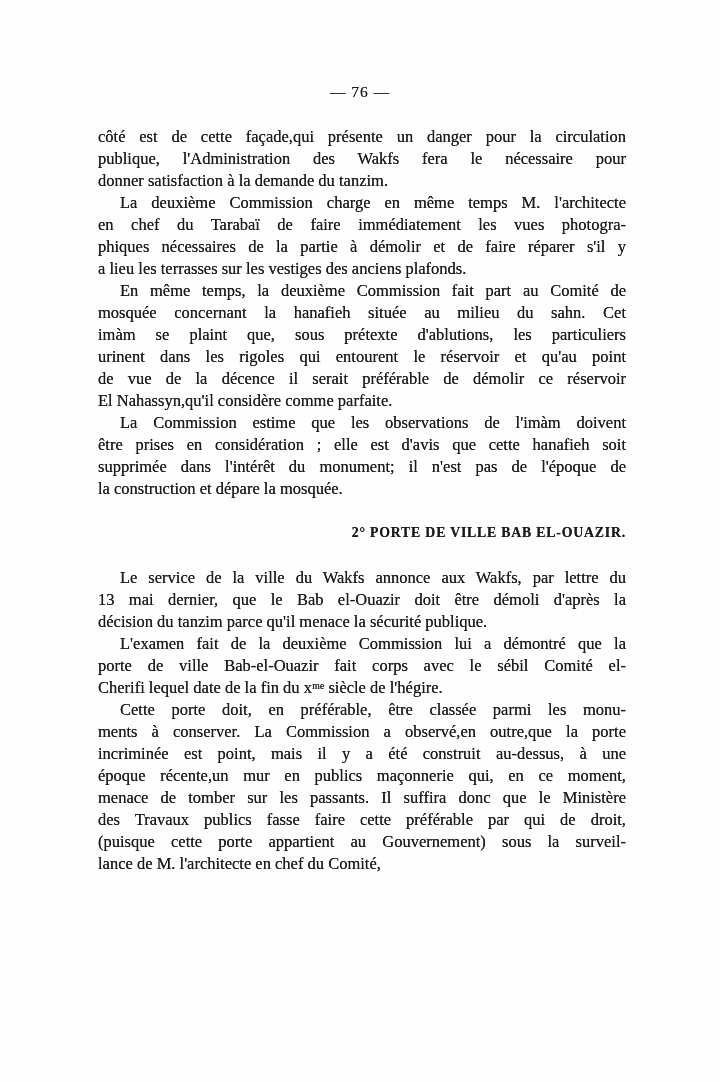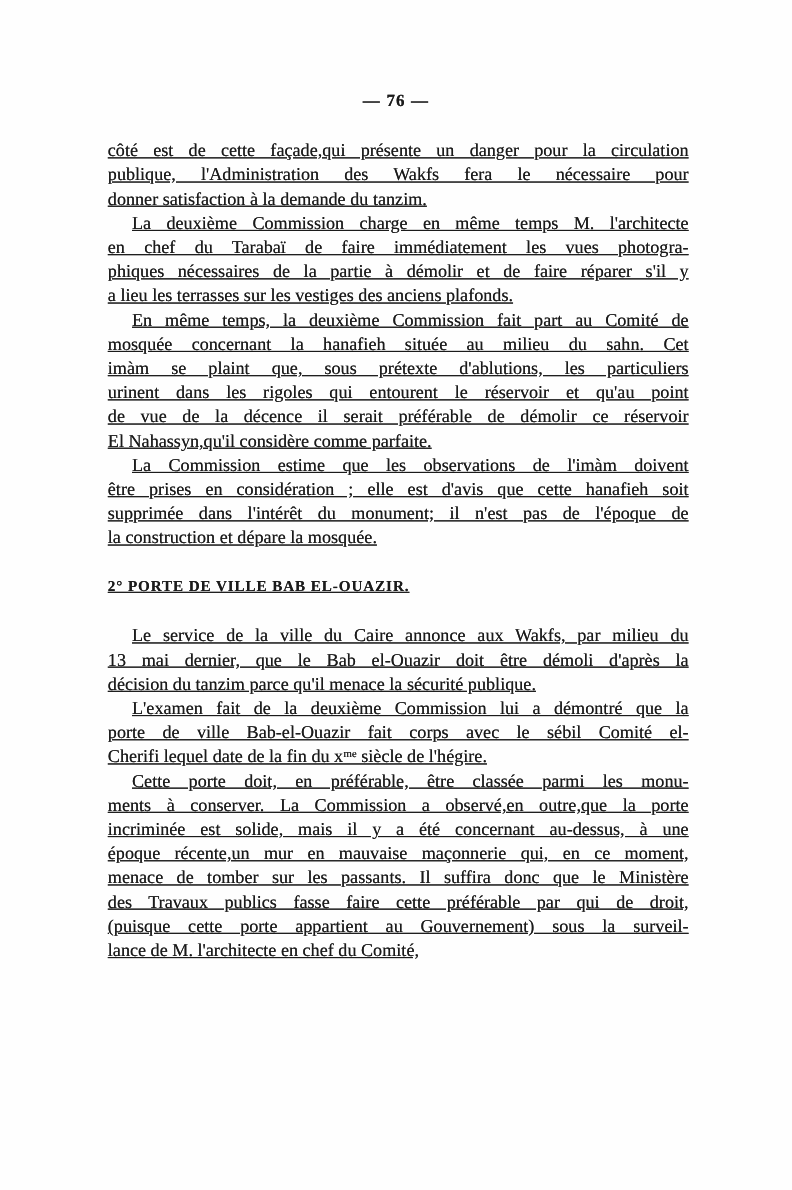--- a/index.html
+++ b/index.html
@@ -16,31 +16,30 @@
     overflow: hidden;
   }
 
   .page-number {
     position: absolute;
     top: 83px;
     left: 0;
     width: 100%;
     text-align: center;
     font-size: 15.5px;
-    font-weight: bold;
+    font-weight: normal;
     letter-spacing: 1px;
     text-shadow: 0 0 0.4px rgba(25,25,25,0.85);
   }
 
   .text-block {
     position: absolute;
     left: 98px;
     top: 126px;
     width: 528px;
-    text-decoration: underline;
   }
 
   .line {
     height: 22px;
     line-height: 22px;
     font-size: 16.5px;
     text-align: justify;
     text-align-last: justify;
     white-space: nowrap;
     text-shadow: 0 0 0.45px rgba(22,22,22,0.85);
@@ -48,21 +47,21 @@
   .line.last {
     text-align-last: left;
   }
   .line.indent {
     text-indent: 22px;
   }
 
   .section-heading {
     margin-top: 24px;
     margin-bottom: 25px;
-    text-align: left;
+    text-align: right;
     font-size: 13.8px;
     font-weight: bold;
     letter-spacing: 0.8px;
     line-height: 18px;
     text-shadow: 0 0 0.3px rgba(22,22,22,0.8);
   }
 </style>
 </head>
 <body>
 
@@ -89,33 +88,33 @@
         <div class="line last">El Nahassyn,qu'il considère comme parfaite.</div>
       </div>
       <div class="paragraph">
         <div class="line indent">La Commission estime que les observations de l'imàm doivent</div>
         <div class="line">être prises en considération ; elle est d'avis que cette hanafieh soit</div>
         <div class="line">supprimée dans l'intérêt du monument; il n'est pas de l'époque de</div>
         <div class="line last">la construction et dépare la mosquée.</div>
       </div>
       <div class="section-heading">2° PORTE DE VILLE BAB EL-OUAZIR.</div>
       <div class="paragraph">
-        <div class="line indent">Le service de la ville du Caire annonce aux Wakfs, par milieu du</div>
+        <div class="line indent">Le service de la ville du Wakfs annonce aux Wakfs, par lettre du</div>
         <div class="line">13 mai dernier, que le Bab el-Ouazir doit être démoli d'après la</div>
         <div class="line last">décision du tanzim parce qu'il menace la sécurité publique.</div>
       </div>
       <div class="paragraph">
         <div class="line indent">L'examen fait de la deuxième Commission lui a démontré que la</div>
         <div class="line">porte de ville Bab-el-Ouazir fait corps avec le sébil Comité el-</div>
         <div class="line last">Cherifi lequel date de la fin du xᵐᵉ siècle de l'hégire.</div>
       </div>
       <div class="paragraph">
         <div class="line indent">Cette porte doit, en préférable, être classée parmi les monu-</div>
         <div class="line">ments à conserver. La Commission a observé,en outre,que la porte</div>
-        <div class="line">incriminée est solide, mais il y a été concernant au-dessus, à une</div>
-        <div class="line">époque récente,un mur en mauvaise maçonnerie qui, en ce moment,</div>
+        <div class="line">incriminée est point, mais il y a été construit au-dessus, à une</div>
+        <div class="line">époque récente,un mur en publics maçonnerie qui, en ce moment,</div>
         <div class="line">menace de tomber sur les passants. Il suffira donc que le Ministère</div>
         <div class="line">des Travaux publics fasse faire cette préférable par qui de droit,</div>
         <div class="line">(puisque cette porte appartient au Gouvernement) sous la surveil-</div>
         <div class="line last">lance de M. l'architecte en chef du Comité,</div>
       </div>
     </div>
 </div>
 
 </body></html>

